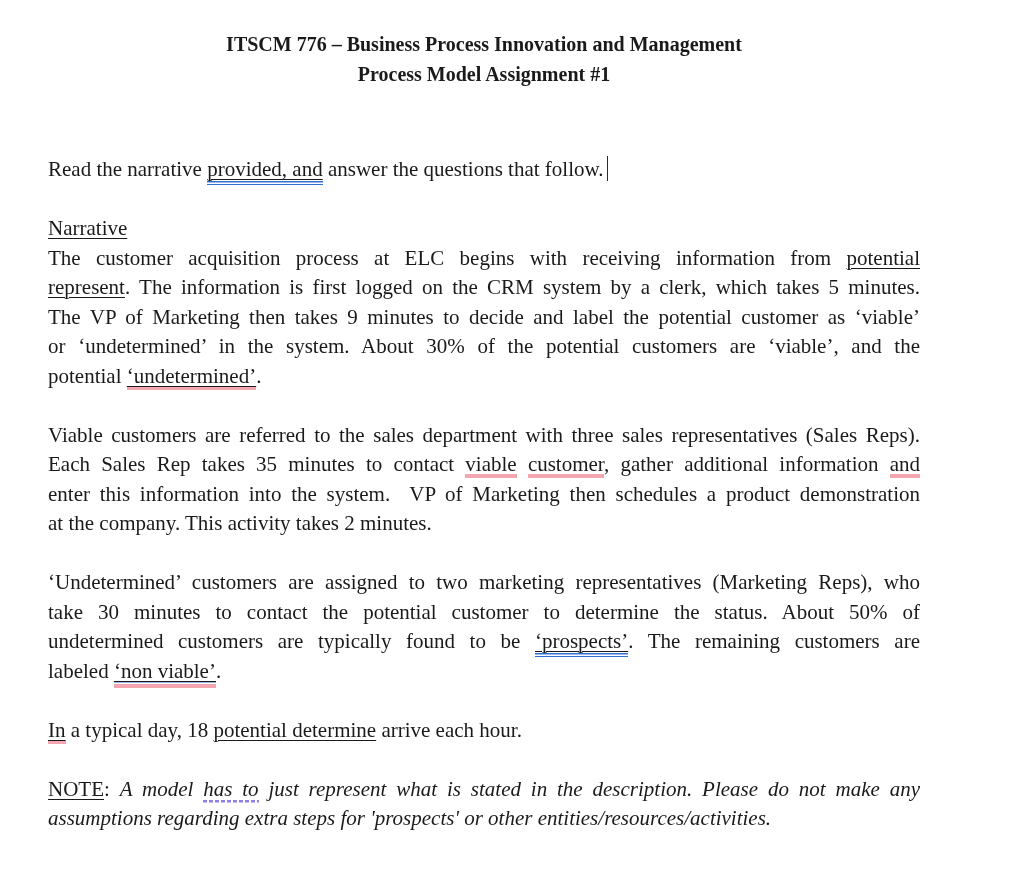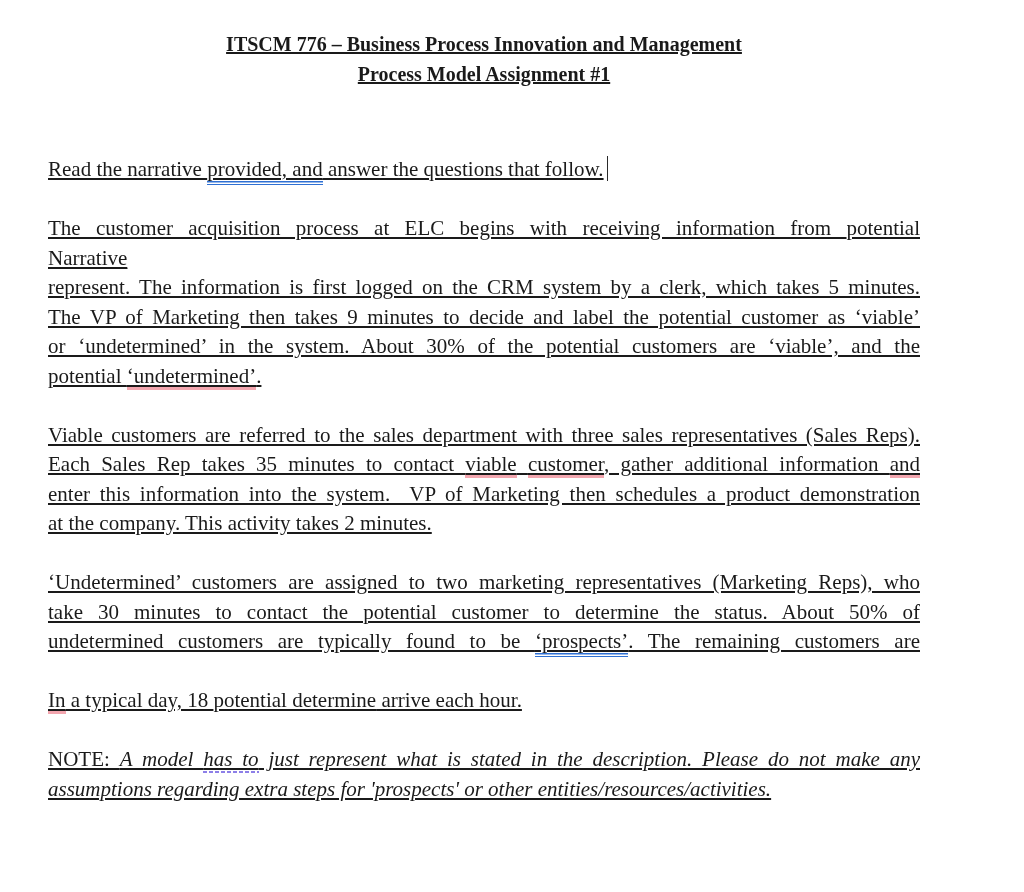--- a/index.html
+++ b/index.html
@@ -8,21 +8,20 @@
     width: 1024px;
     height: 892px;
     font-family: "Liberation Serif", "DejaVu Serif", serif;
     color: #1a1a1a;
     overflow: hidden;
   }
   .doc {
     padding: 30px 104px 16px 48px;
     width: 1024px;
     height: 672px;
-    text-decoration: underline;
   }
   .title-block {
     text-align: center;
     font-weight: bold;
     margin-bottom: 66px;
   }
   .title-block .line { line-height: 29.5px; }
   .para { margin-bottom: 29.5px; }
   .para:last-child { margin-bottom: 12px; }
   .line {
@@ -54,37 +53,38 @@
 <div class="doc">
   <div class="title-block">
     <div class="line">ITSCM 776 – Business Process Innovation and Management</div>
     <div class="line">Process Model Assignment #1</div>
   </div>
   <div id="content">
       <div class="para">
         <div class="line"><span>Read the narrative </span><span class="u" style="background-image: linear-gradient(rgb(47, 112, 211), rgb(47, 112, 211)), linear-gradient(rgb(47, 112, 211), rgb(47, 112, 211)); background-position: 0px calc(100% - 3px), 0px 100%; background-size: 100% 1.5px, 100% 1.5px; background-repeat: no-repeat; padding-bottom: 4px;">provided, and</span><span> answer the questions that follow.</span><span class="caret"></span></div>
       </div>
       <div class="para">
+        <div class="line"><span class="u">Narrative</span></div>
         <div class="line just"><span>The customer acquisition process at ELC begins with receiving information from </span><span class="u">potential</span></div>
-        <div class="line"><span class="u">Narrative</span></div>
         <div class="line just"><span class="u">represent</span><span>. The information is first logged on the CRM system by a clerk, which takes 5 minutes.</span></div>
         <div class="line just"><span>The VP of Marketing then takes 9 minutes to decide and label the potential customer as ‘viable’</span></div>
         <div class="line just"><span>or ‘undetermined’ in the system. About 30% of the potential customers are ‘viable’, and the</span></div>
         <div class="line"><span>potential </span><span class="u" style="background-image: linear-gradient(rgb(243, 166, 175), rgb(243, 166, 175)); background-position: 0px 100%; background-size: 100% 4px; background-repeat: no-repeat; padding-bottom: 2px;">‘undetermined’</span><span>.</span></div>
       </div>
       <div class="para">
         <div class="line just"><span>Viable customers are referred to the sales department with three sales representatives (Sales Reps).</span></div>
         <div class="line just"><span>Each Sales Rep takes 35 minutes to contact </span><span style="background-image: linear-gradient(rgb(243, 166, 175), rgb(243, 166, 175)); background-position: 0px 100%; background-size: 100% 4px; background-repeat: no-repeat; padding-bottom: 2px;">viable</span><span> </span><span style="background-image: linear-gradient(rgb(243, 166, 175), rgb(243, 166, 175)); background-position: 0px 100%; background-size: 100% 4px; background-repeat: no-repeat; padding-bottom: 2px;">customer</span><span>, gather additional information </span><span style="background-image: linear-gradient(rgb(243, 166, 175), rgb(243, 166, 175)); background-position: 0px 100%; background-size: 100% 4px; background-repeat: no-repeat; padding-bottom: 2px;">and</span></div>
         <div class="line just"><span>enter this information into the system.&nbsp; VP of Marketing then schedules a product demonstration</span></div>
         <div class="line"><span>at the company. This activity takes 2 minutes.</span></div>
       </div>
       <div class="para">
         <div class="line just"><span>‘Undetermined’ customers are assigned to two marketing representatives (Marketing Reps), who</span></div>
         <div class="line just"><span>take 30 minutes to contact the potential customer to determine the status. About 50% of</span></div>
         <div class="line just"><span>undetermined customers are typically found to be </span><span class="u" style="background-image: linear-gradient(rgb(47, 112, 211), rgb(47, 112, 211)), linear-gradient(rgb(47, 112, 211), rgb(47, 112, 211)); background-position: 0px calc(100% - 3px), 0px 100%; background-size: 100% 1.5px, 100% 1.5px; background-repeat: no-repeat; padding-bottom: 4px;">‘prospects’</span><span>. The remaining customers are</span></div>
+        <div class="line"><span>labeled </span><span class="u" style="background-image: linear-gradient(rgb(243, 166, 175), rgb(243, 166, 175)), linear-gradient(rgb(47, 112, 211), rgb(47, 112, 211)); background-position: 0px 100%, 0px calc(100% - 5px); background-size: 100% 4px, 100% 1.5px; background-repeat: no-repeat; padding-bottom: 5px;">‘non viable’</span><span>.</span></div>
       </div>
       <div class="para">
         <div class="line"><span class="u" style="background-image: linear-gradient(rgb(243, 166, 175), rgb(243, 166, 175)); background-position: 0px 100%; background-size: 100% 4px; background-repeat: no-repeat; padding-bottom: 2px;">In</span><span> a typical day, 18 </span><span class="u">potential determine</span><span> arrive each hour.</span></div>
       </div>
       <div class="para">
         <div class="line just"><span class="u">NOTE</span><span>: </span><span class="i">A model </span><span class="i" style="background-image: repeating-linear-gradient(90deg, rgb(141, 127, 232) 0px, rgb(141, 127, 232) 4px, transparent 4px, transparent 6px); background-position: 0px 100%; background-size: 100% 2.5px; background-repeat: no-repeat; padding-bottom: 2px;">has to</span><span class="i"> just represent what is stated in the description. Please do not make any</span></div>
         <div class="line"><span class="i">assumptions regarding extra steps for 'prospects' or other entities/resources/activities.</span></div>
       </div>
     </div>
 </div>

